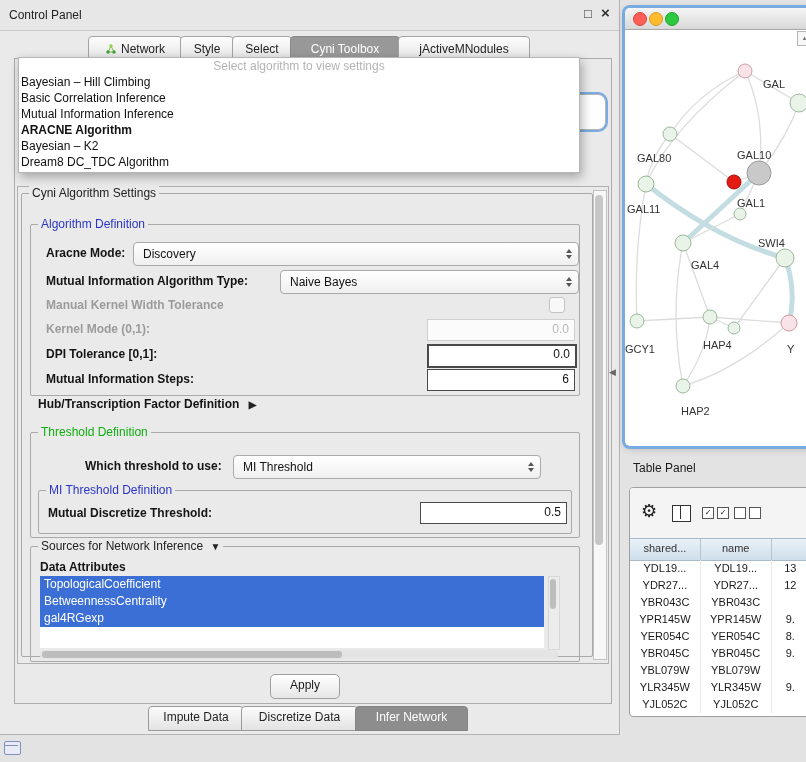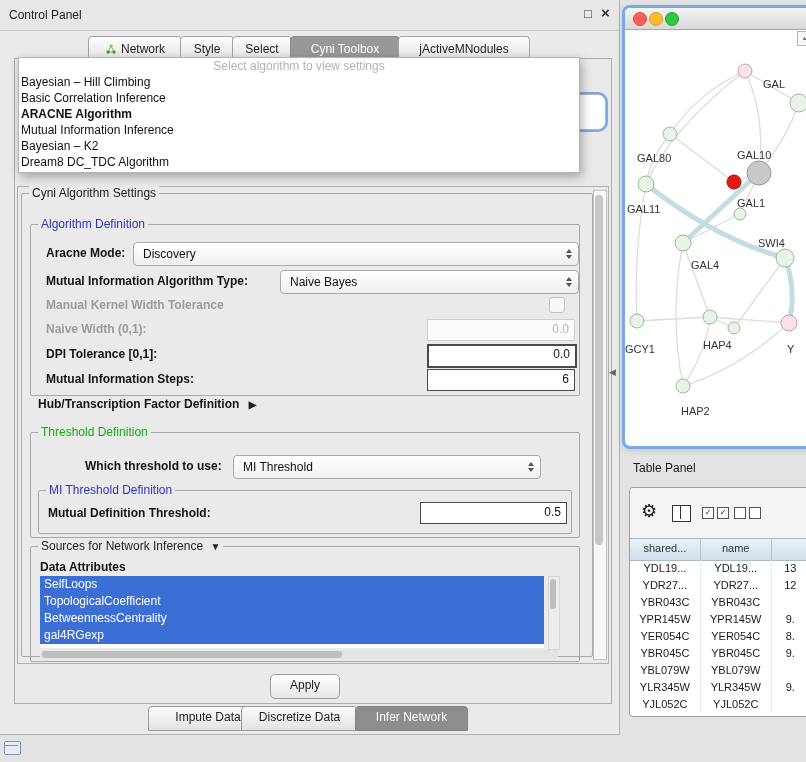--- a/index.html
+++ b/index.html
@@ -123,22 +123,22 @@
     <span>jActiveMNodules</span>
   </div>
 
   <div class="abs combo-frag"></div>
 
   <div class="abs popup">
     <div class="popup-placeholder">Select algorithm to view settings</div>
     <div>
         <div class="popup-item">Bayesian – Hill Climbing</div>
         <div class="popup-item">Basic Correlation Inference</div>
+        <div class="popup-item">Mutual Information Inference</div>
         <div class="popup-item bold">ARACNE Algorithm</div>
-        <div class="popup-item">Mutual Information Inference</div>
         <div class="popup-item">Bayesian – K2</div>
         <div class="popup-item">Dream8 DC_TDC Algorithm</div>
       </div>
   </div>
 
   <div class="abs viewport"></div>
 
   <div class="abs fs" style="left:21px;top:193px;width:570px;height:462px;"></div>
   <span class="abs fs-legend" style="left:29px;top:186px;">Cyni Algorithm Settings</span>
 
@@ -159,21 +159,21 @@
     <span>Naive Bayes</span>
     <span class="arrows">
         <i class="au"></i>
         <i class="ad"></i>
       </span>
   </div>
 
   <span class="abs lbl disabled" style="left:46px;top:298px;">Manual Kernel Width Tolerance</span>
   <span class="abs checkbox" style="left:549px;top:297px;"></span>
 
-  <span class="abs lbl disabled" style="left:46px;top:322px;">Naive Width (0,1):</span>
+  <span class="abs lbl disabled" style="left:46px;top:322px;">Kernel Mode (0,1):</span>
   <div class="abs field disabled" style="left:427px;top:319px;width:141px;">0.0</div>
 
   <span class="abs lbl" style="left:46px;top:347px;">DPI Tolerance [0,1]:</span>
   <div class="abs field focus" style="left:427px;top:344px;width:141px;">0.0</div>
 
   <span class="abs lbl" style="left:46px;top:372px;">Mutual Information Steps:</span>
   <div class="abs field" style="left:427px;top:369px;width:141px;">6</div>
 
   <span class="abs lbl" style="left:38px;top:397px;">
     <span>Hub/Transcription Factor Definition</span>
@@ -188,51 +188,50 @@
     <span>MI Threshold</span>
     <span class="arrows">
         <i class="au"></i>
         <i class="ad"></i>
       </span>
   </div>
 
   <div class="abs fs" style="left:38px;top:490px;width:532px;height:42px;"></div>
   <span class="abs fs-legend blue" style="left:46px;top:483px;">MI Threshold Definition</span>
 
-  <span class="abs lbl" style="left:48px;top:506px;">Mutual Definition Threshold:</span>
+  <span class="abs lbl" style="left:48px;top:506px;">Mutual Discretize Threshold:</span>
   <div class="abs field" style="left:420px;top:502px;width:140px;">0.5</div>
 
   <div class="abs fs" style="left:30px;top:546px;width:548px;height:114px;"></div>
   <span class="abs fs-legend" style="left:38px;top:539px;">
     <span>Sources for Network Inference</span>
     <span class="tri" style="margin-left:4px;">▼</span>
   </span>
 
   <span class="abs lbl" style="left:40px;top:560px;">Data Attributes</span>
 
   <div class="abs listbox" style="left:40px;top:576px;width:504px;height:72px;">
-      <div class="list-item">SelfLoops</div>
       <div class="list-item">TopologicalCoefficient</div>
       <div class="list-item">BetweennessCentrality</div>
       <div class="list-item">gal4RGexp</div>
     </div>
   <div class="abs vscroll" style="left:548px;top:576px;width:10px;height:72px;">
       <span class="vthumb"></span>
     </div>
   <div class="abs hscroll" style="left:40px;top:650px;width:518px;height:9px;">
       <span class="hthumb"></span>
     </div>
 
   <div class="abs sb-track">
       <span class="sb-thumb"></span>
     </div>
 
   <div class="abs btn" style="left:270px;top:674px;width:68px;height:23px;">Apply</div>
 
-  <div class="abs seg" style="left:148px;width:94px;padding-left:12px;">Impute Data</div>
+  <div class="abs seg" style="left:148px;width:94px;">Impute Data</div>
   <div class="abs seg" style="left:241px;width:115px;">Discretize Data</div>
   <div class="abs seg active" style="left:355px;width:111px;">Infer Network</div>
 
   <span class="abs splitter-arrow">◀</span>
   <div class="abs dock-icon"></div>
 
   <div class="abs mac-window">
     <div class="mac-titlebar">
       <span class="light red"></span>
       <span class="light yellow"></span>

